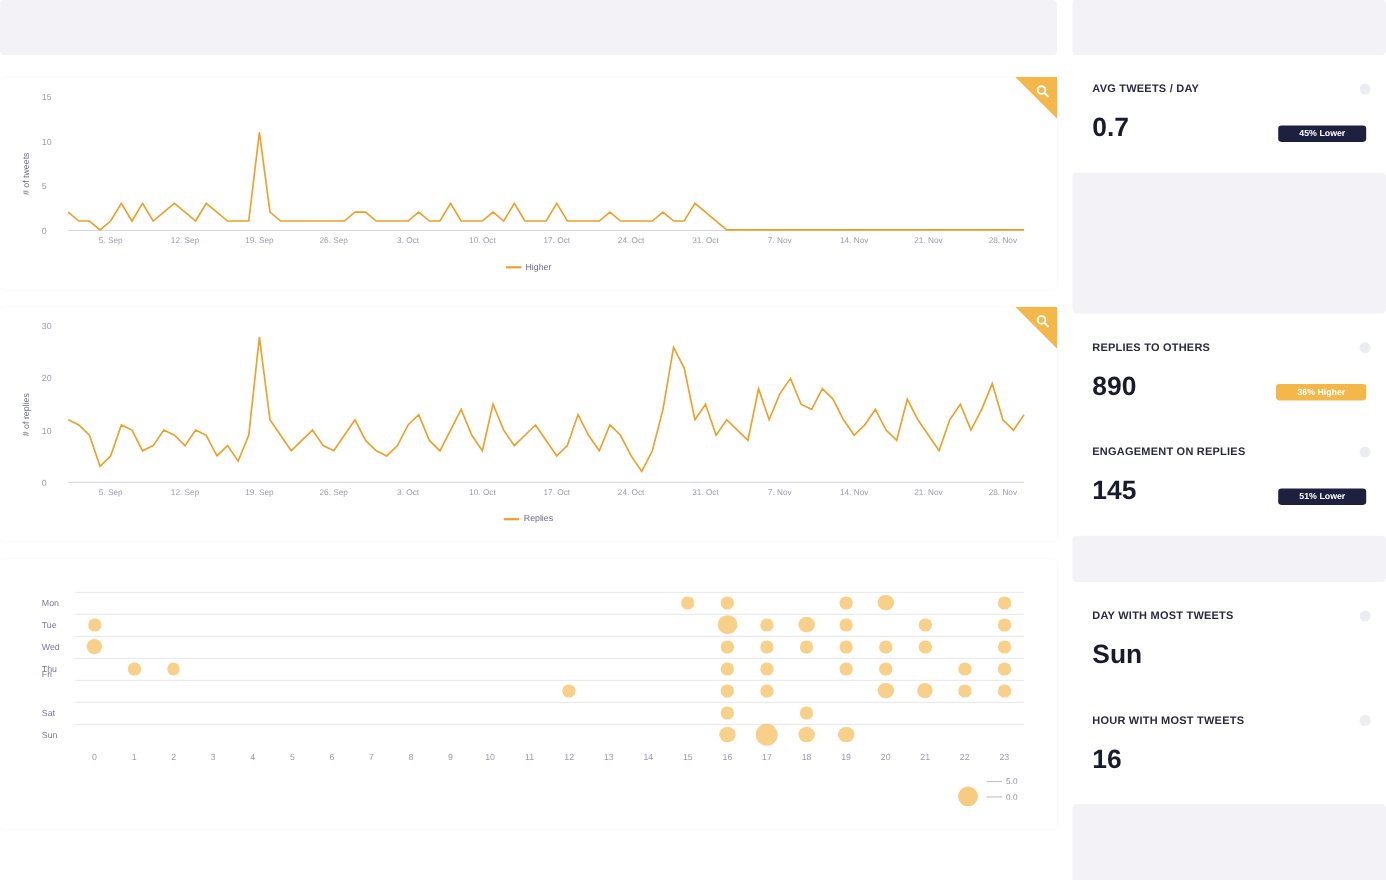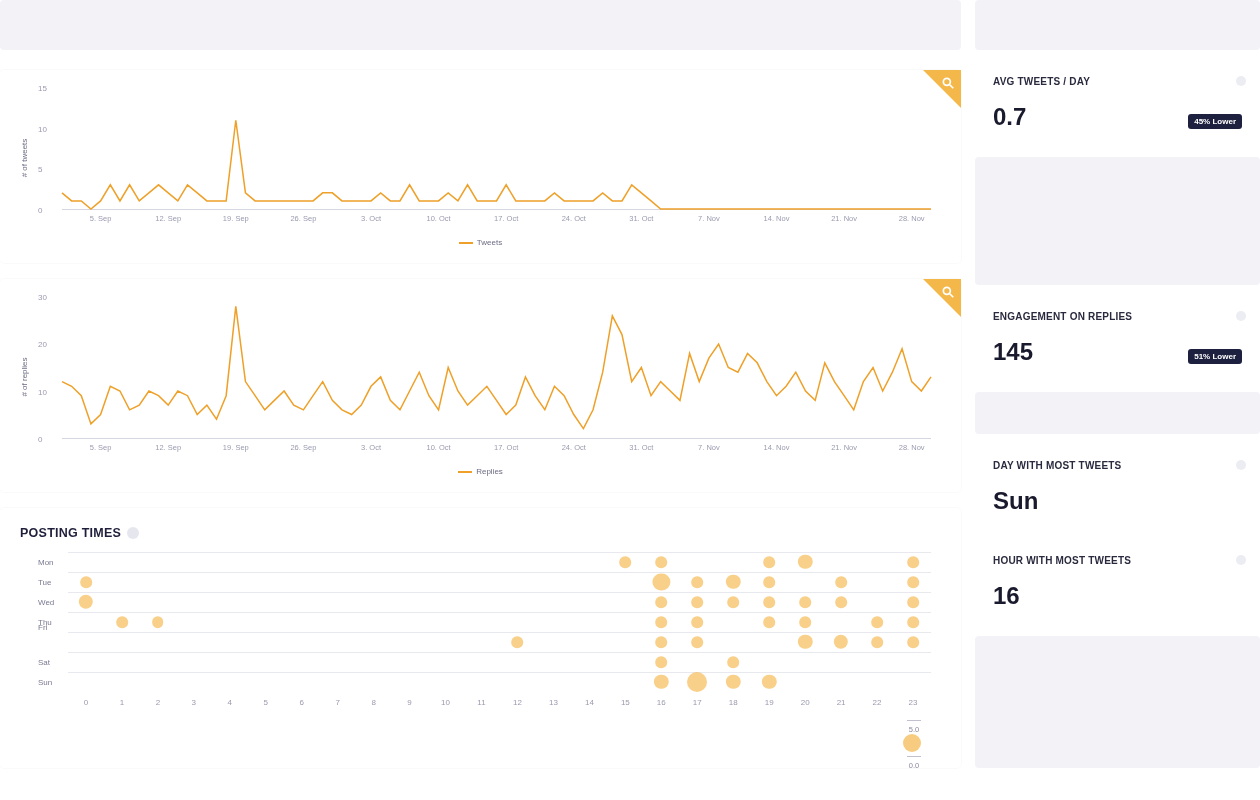--- a/index.html
+++ b/index.html
@@ -27,36 +27,36 @@
   .plot{position:absolute;left:24px;right:0;top:0;bottom:18px;border-bottom:1px solid #d6d6e0;}
   .x-ticks{position:absolute;left:24px;right:0;bottom:0;height:16px;}
   .x-tick{position:absolute;font-size:7.5px;color:#9a9ab0;transform:translateX(-50%);top:2px;white-space:nowrap;}
   .legend{text-align:center;font-size:8px;color:#6b6b85;margin-top:2px;}
   .legend-swatch{display:inline-block;width:14px;border-top:2px solid #eea028;vertical-align:middle;margin-right:4px;}
 
   .stat-card{background:#fff;border-radius:4px;padding:14px 18px 16px 18px;position:relative;}
   .stat-title{font-size:10px;font-weight:600;letter-spacing:0.02em;color:#2a2a3f;}
   .stat-val-row{display:flex;align-items:flex-end;justify-content:space-between;margin-top:18px;}
   .stat-val{font-size:24px;font-weight:600;color:#1a1a2e;line-height:1;}
-  .badge{font-size:8px;font-weight:600;padding:3px 6px;border-radius:3px;color:#fff;white-space:nowrap;margin-left:11px;}
+  .badge{font-size:8px;font-weight:600;padding:3px 19px;border-radius:3px;color:#fff;white-space:nowrap;margin-left:11px;}
   .badge-dark{background:#1e2040;}
   .badge-orange{background:#f4b74a;}
   .stat-info{position:absolute;top:14px;right:14px;width:10px;height:10px;border-radius:50%;background:#ececf3;}
 
   
   .pt-area{position:relative;height:200px;margin:12px 10px 0 18px;}
   .pt-rows{position:absolute;left:30px;right:0;top:0;height:140px;}
   .pt-row{position:absolute;left:0;right:0;height:20px;border-top:1px solid #e8e8ef;}
   .pt-row:last-child{border-bottom:1px solid #e8e8ef;}
   .pt-row-label{position:absolute;left:0;font-size:8px;color:#7a7a93;width:26px;text-align:left;transform:translateY(-50%);}
   .pt-x{position:absolute;left:30px;right:0;top:146px;height:14px;}
   .pt-x-tick{position:absolute;font-size:8px;color:#9a9ab0;transform:translateX(-50%);}
   .bubble{position:absolute;border-radius:50%;background:rgba(244,183,74,0.65);transform:translate(-50%,-50%);}
   .pt-legend{position:absolute;right:6px;top:168px;font-size:7.5px;color:#8a8aa0;text-align:right;}
-  .pt-legend-line{display:flex;align-items:center;justify-content:flex-end;gap:4px;flex-direction:column;}
+  .pt-legend-line{display:flex;align-items:center;justify-content:flex-end;gap:4px;}
   .pt-legend-swatch{width:14px;border-top:1px solid #c0c0cf;}
   .pt-legend-big{width:18px;height:18px;border-radius:50%;background:rgba(244,183,74,0.7);display:inline-block;margin-right:4px;vertical-align:middle;}
 
   svg.line{position:absolute;left:0;top:0;width:100%;height:100%;overflow:visible;}
   svg.line path{fill:none;stroke:#eea028;stroke-width:1.5;}
 </style>
 </head>
 <body>
 
 <div class="page">
@@ -97,21 +97,21 @@
                 <div class="x-tick" style="left: 51.1111%;">17. Oct</div>
                 <div class="x-tick" style="left: 58.8889%;">24. Oct</div>
                 <div class="x-tick" style="left: 66.6667%;">31. Oct</div>
                 <div class="x-tick" style="left: 74.4444%;">7. Nov</div>
                 <div class="x-tick" style="left: 82.2222%;">14. Nov</div>
                 <div class="x-tick" style="left: 90%;">21. Nov</div>
                 <div class="x-tick" style="left: 97.7778%;">28. Nov</div>
               </div>
           </div>
           <div class="legend">
-            <span class="legend-swatch"></span><span>Tweets</span>
+            <span class="legend-swatch"></span><span>Higher</span>
           </div>
         </div>
       </div>
 
       <div class="card">
         <div class="corner"></div>
         <span class="corner-icon">
           <svg width="14" height="14" viewBox="0 0 24 24" fill="none" stroke="#fff" stroke-width="3">
               <circle cx="10" cy="10" r="6"></circle>
               <line x1="15" y1="15" x2="21" y2="21"></line>
@@ -148,24 +148,20 @@
               </div>
           </div>
           <div class="legend">
             <span class="legend-swatch"></span><span>Replies</span>
           </div>
         </div>
       </div>
 
       <div class="card">
         <div class="card-pad">
-          <div class="card-title">
-            <span>POSTING TIMES</span>
-            <span class="info-dot"></span>
-          </div>
           <div class="pt-area">
             <div id="pt-row-labels">
                 <div class="pt-row-label" style="top: 10px;">Mon</div>
                 <div class="pt-row-label" style="top: 30px;">Tue</div>
                 <div class="pt-row-label" style="top: 50px;">Wed</div>
                 <div class="pt-row-label" style="top: 70px;">Thu</div>
                 <div class="pt-row-label" style="top: 75px;">Fri</div>
                 <div class="pt-row-label" style="top: 110px;">Sat</div>
                 <div class="pt-row-label" style="top: 130px;">Sun</div>
               </div>
@@ -268,20 +264,28 @@
         <span class="stat-info"></span>
         <div class="stat-title">AVG TWEETS / DAY</div>
         <div class="stat-val-row">
           <div class="stat-val">0.7</div>
           <span class="badge badge-dark">45% Lower</span>
         </div>
       </div>
 
       <div class="spacer" style="height:128px"></div>
 
+      <div class="stat-card">
+        <span class="stat-info"></span>
+        <div class="stat-title">REPLIES TO OTHERS</div>
+        <div class="stat-val-row">
+          <div class="stat-val">890</div>
+          <span class="badge badge-orange">36% Higher</span>
+        </div>
+      </div>
 
       <div class="stat-card">
         <span class="stat-info"></span>
         <div class="stat-title">ENGAGEMENT ON REPLIES</div>
         <div class="stat-val-row">
           <div class="stat-val">145</div>
           <span class="badge badge-dark">51% Lower</span>
         </div>
       </div>
 

